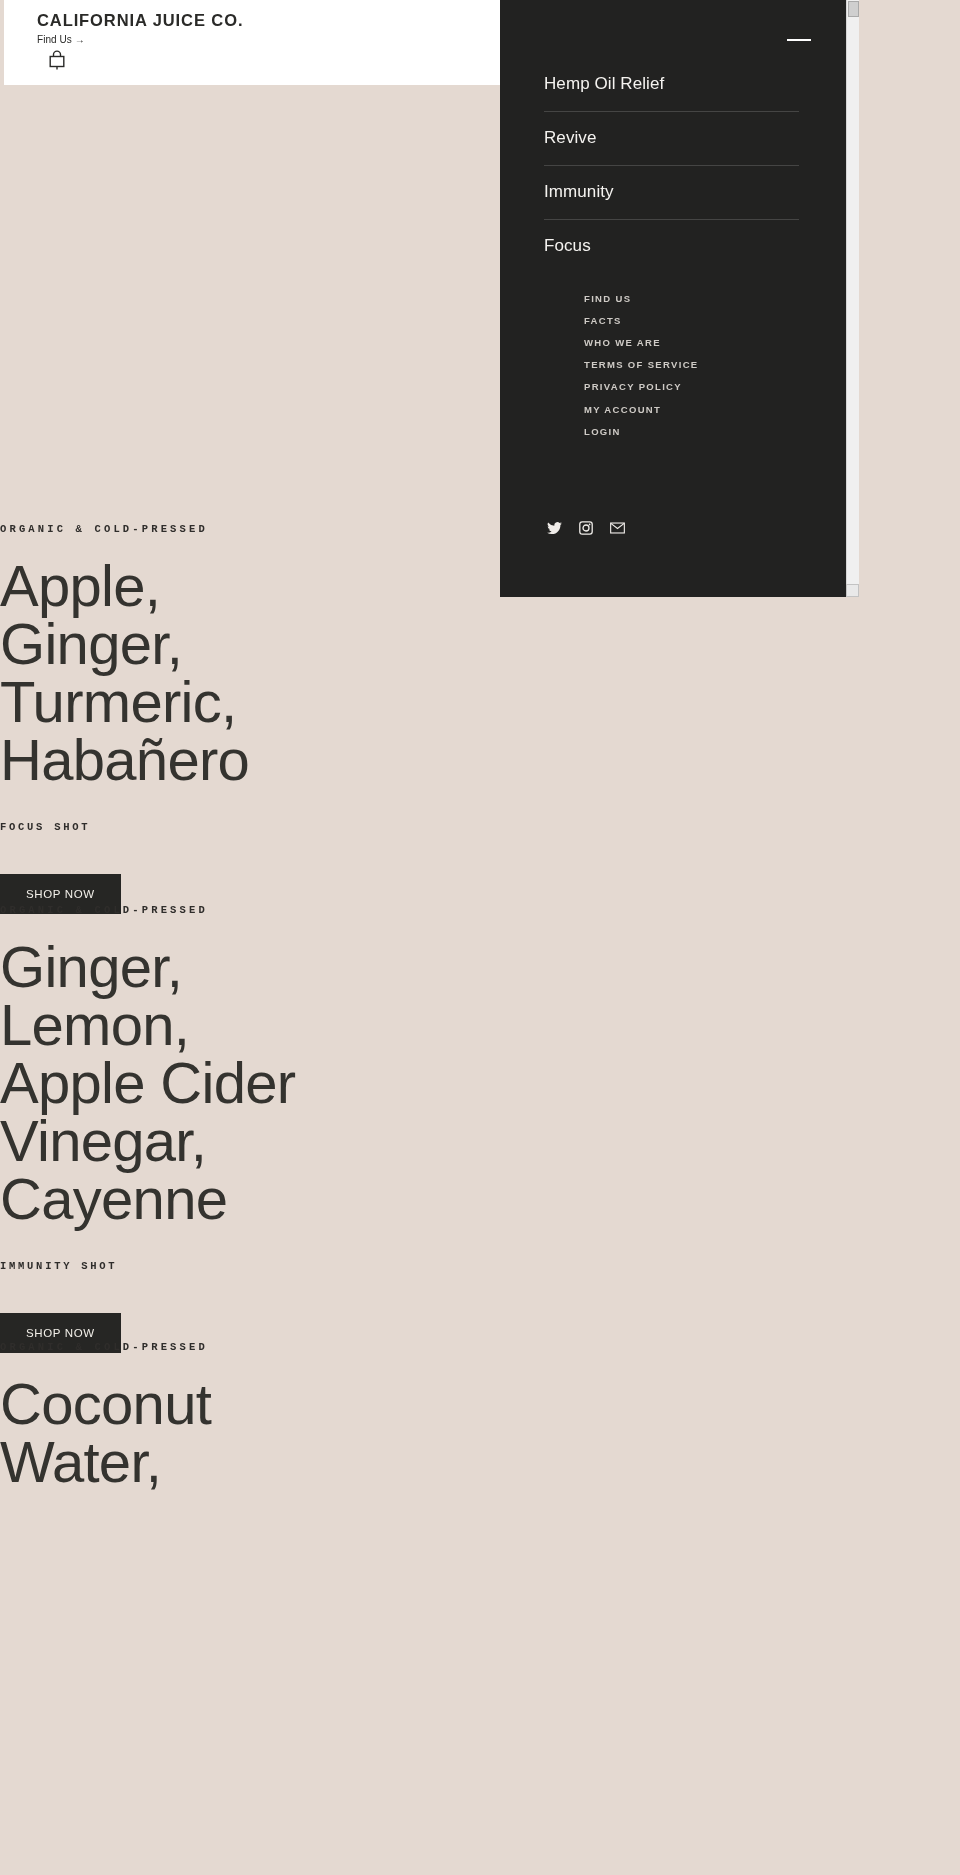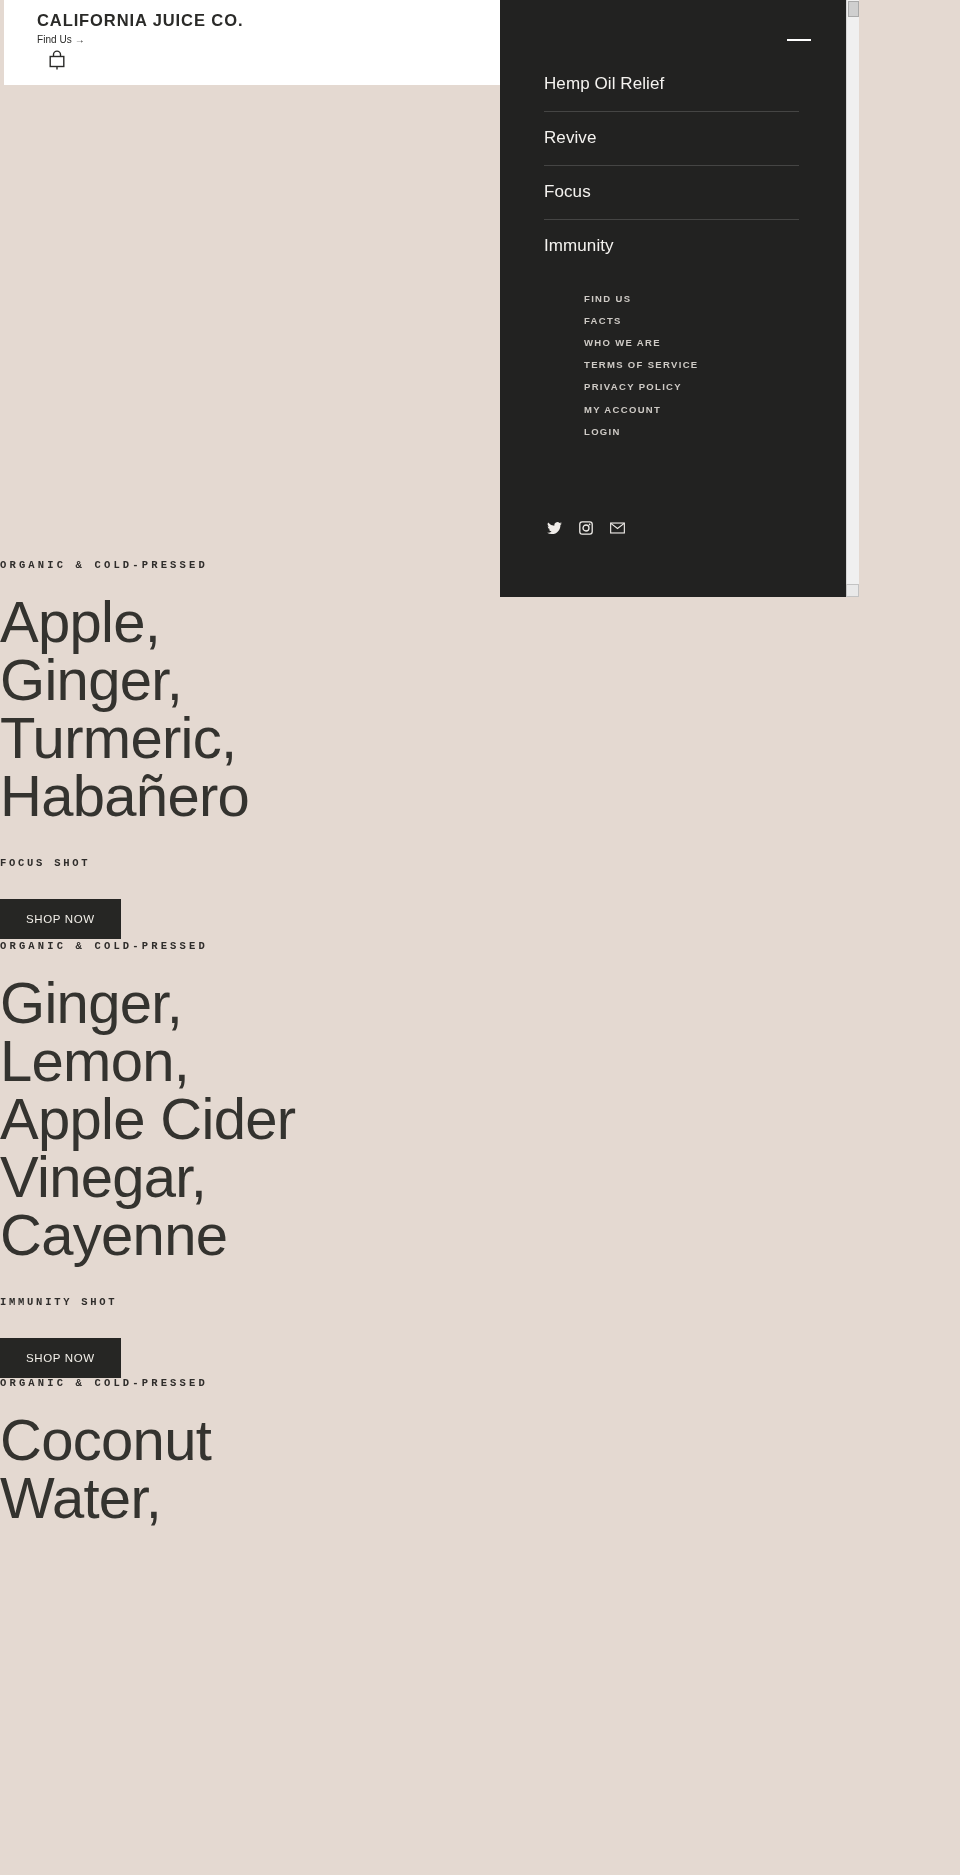--- a/index.html
+++ b/index.html
@@ -29,35 +29,35 @@
     white-space:nowrap;
   }
   .bagwrap { position:absolute; left:43px; top:50px; width:20px; height:22px; }
   .bagwrap svg { display:block; }
 
   .block { position:relative; padding:0 0 0 0; }
 
   .eyebrow {
     font-family:"Liberation Mono", monospace;
     font-size:10.5px; font-weight:bold; letter-spacing:.30em;
-    color:#2f2d2b; white-space:nowrap;margin-top:36px;
+    color:#2f2d2b; white-space:nowrap;
   }
   .headline {
     font-size:58px; line-height:1.0; font-weight:400;
     color:#34332f; letter-spacing:-0.012em;
     margin-top:22px;
   }
   .headline .ln { display:block; }
   .subline {
     font-family:"Liberation Mono", monospace;
     font-size:10.5px; font-weight:bold; letter-spacing:.26em;
     color:#2f2d2b; margin-top:32px; white-space:nowrap;
   }
   .shopnow {
-    display:inline-block; margin-top:30px;
+    display:inline-block; margin-top:41px;
     background:#262624; color:#f2efe9;
     font-size:11.5px; letter-spacing:.055em;
     padding:14px 26px 14px 26px;
     border:0; cursor:pointer;
     font-family:"Liberation Sans", sans-serif;
   }
 
   .blk1 { position:absolute; left:0; top:523px; width:803px; }
   .blk2 { position:absolute; left:0; top:904px; width:803px; }
   .blk3 { position:absolute; left:0; top:1341px; width:803px; }
@@ -175,24 +175,24 @@
     <div class="menu-close"></div>
 
     <nav class="menu-main">
       <div class="menu-row">
         <a class="menu-link" href="#">Hemp Oil Relief</a>
       </div>
       <div class="menu-row">
         <a class="menu-link" href="#">Revive</a>
       </div>
       <div class="menu-row">
+        <a class="menu-link" href="#">Immunity</a>
+      </div>
+      <div class="menu-row">
         <a class="menu-link" href="#">Focus</a>
-      </div>
-      <div class="menu-row">
-        <a class="menu-link" href="#">Immunity</a>
       </div>
     </nav>
 
     <nav class="menu-sub">
       <a href="#">FIND US</a>
       <a href="#">FACTS</a>
       <a href="#">WHO WE ARE</a>
       <a href="#">TERMS OF SERVICE</a>
       <a href="#">PRIVACY POLICY</a>
       <a href="#">MY ACCOUNT</a>

